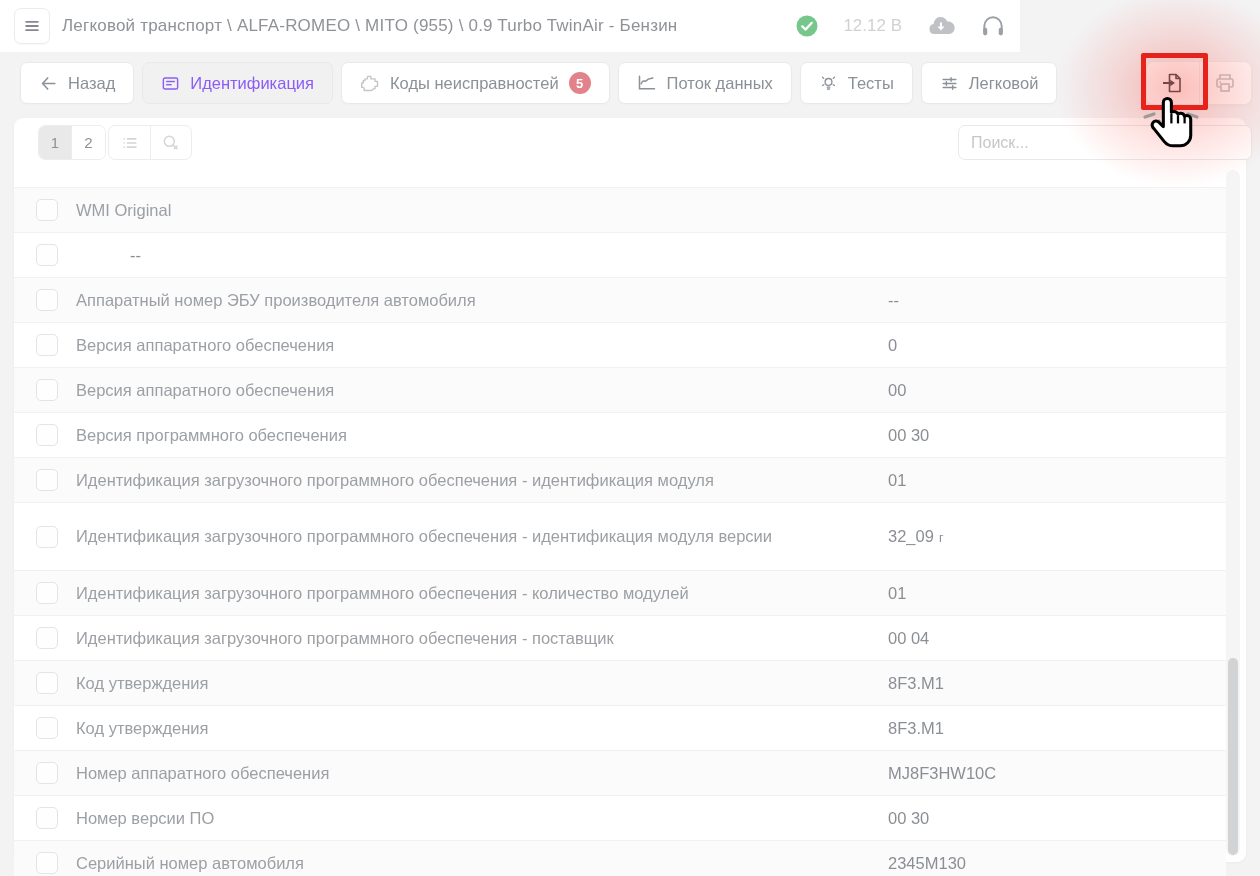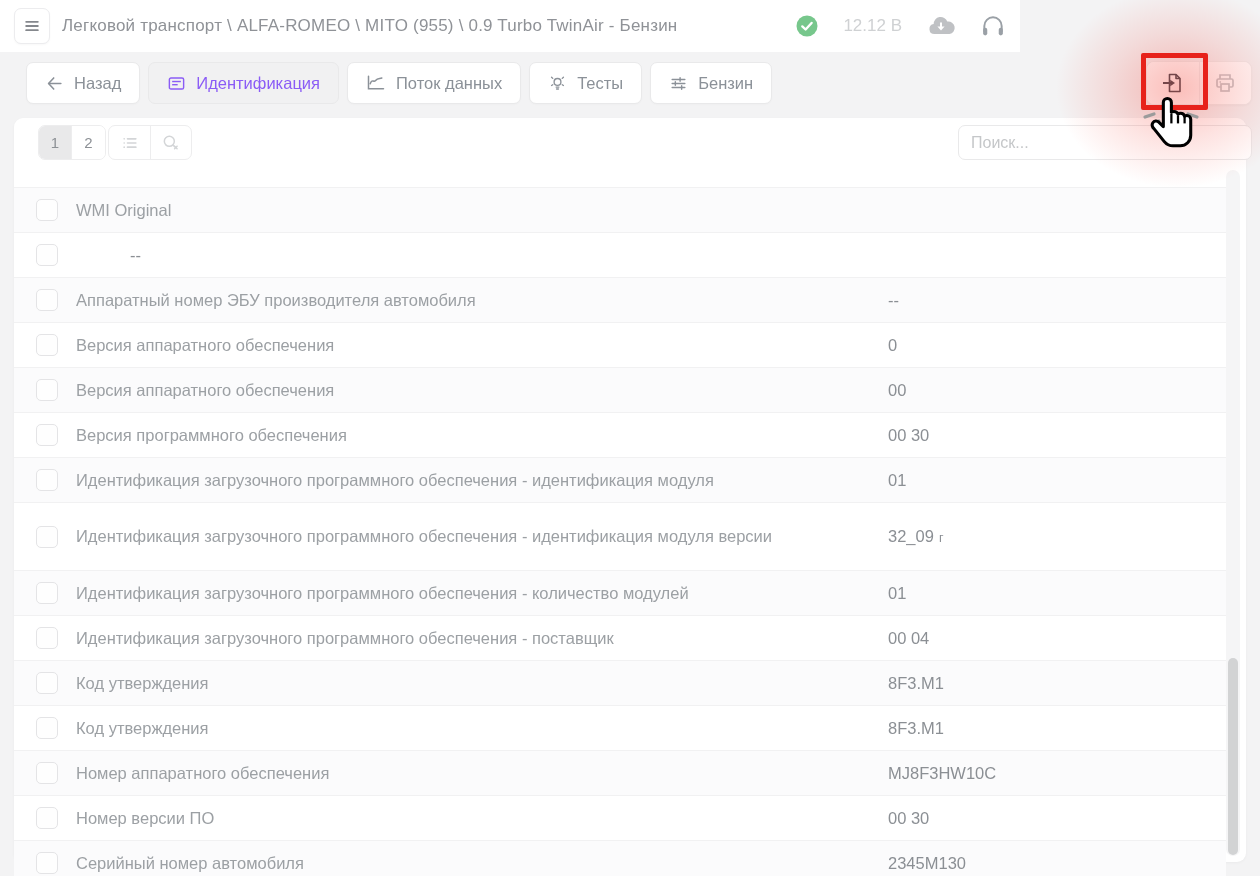--- a/index.html
+++ b/index.html
@@ -18,21 +18,21 @@
     display:flex; align-items:center; justify-content:center; color:#85888d;
     box-shadow:0 1px 2px rgba(0,0,0,.03);
   }
   .breadcrumb {
     position:absolute; left:62px; top:0; height:52px; display:flex; align-items:center;
     font-size:17px; color:#8f9297; letter-spacing:.2px;
   }
   .topbar-right { position:absolute; right:14px; top:0; height:52px; display:flex; align-items:center; gap:24px; }
   .voltage { font-size:17px; color:#cfd1d3; }
   
-  .toolbar { position:absolute; left:26px; top:62px; display:flex; gap:8px; }
+  .toolbar { position:absolute; left:20px; top:62px; display:flex; gap:8px; }
   .btn {
     height:42px; padding:0 18px; background:#fff; border:1px solid #e9e9ea; border-radius:7px;
     display:inline-flex; align-items:center; gap:10px; font-size:16.5px; color:#8b9198;
     box-shadow:0 1px 2px rgba(0,0,0,.02); white-space:nowrap;
   }
   .btn.disabled { background:#f1f1f2; color:#8b5cf6; border-color:#e9e9ea; box-shadow:none; }
   .badge {
     width:22px; height:22px; border-radius:50%; background:#e2838b; color:#fff;
     font-size:13px; font-weight:bold; display:flex; align-items:center; justify-content:center;
   }
@@ -143,20 +143,27 @@
   </div>
   <div class="btn disabled">
     <svg width="19" height="19" viewBox="0 0 24 24" fill="none" stroke="currentColor" stroke-width="1.8">
       <rect x="3" y="5" width="18" height="14" rx="2"></rect>
         <line x1="6.5" y1="9.5" x2="17.5" y2="9.5"></line>
         <line x1="6.5" y1="13.5" x2="13.5" y2="13.5"></line>
     </svg>
     <span>Идентификация</span>
   </div>
   <div class="btn">
+    <svg width="20" height="20" viewBox="0 0 24 24" fill="none" stroke="#c3c6c9" stroke-width="1.7" stroke-linejoin="round">
+      <path d="M9 4v3H6v2H4v3H2v5h2M9 4h4v3h5v3h3v6h-3v3h-2l-2 2H5v-3H4"></path>
+    </svg>
+    <span>Коды неисправностей</span>
+    <span class="badge">5</span>
+  </div>
+  <div class="btn">
     <svg width="20" height="20" viewBox="0 0 24 24" fill="none" stroke="currentColor" stroke-width="1.8" stroke-linecap="round">
       <path d="M3 4v15h18"></path>
       <path d="M5 13c2.5-7 4-1 6.5-4s4.5-2 7.5-3" fill="none"></path>
     </svg>
     <span>Поток данных</span>
   </div>
   <div class="btn">
     <svg width="19" height="19" viewBox="0 0 24 24" fill="none" stroke="currentColor" stroke-width="1.7" stroke-linecap="round">
       <circle cx="12" cy="10" r="4.3"></circle>
       <line x1="10.3" y1="16.5" x2="13.7" y2="16.5"></line>
@@ -170,21 +177,21 @@
   </div>
   <div class="btn">
     <svg width="19" height="19" viewBox="0 0 24 24" fill="none" stroke="currentColor" stroke-width="1.8" stroke-linecap="round">
       <line x1="4" y1="7" x2="20" y2="7"></line>
         <line x1="14" y1="4.8" x2="14" y2="9.2"></line>
       <line x1="4" y1="12" x2="20" y2="12"></line>
         <line x1="8" y1="9.8" x2="8" y2="14.2"></line>
       <line x1="4" y1="17" x2="20" y2="17"></line>
         <line x1="16" y1="14.8" x2="16" y2="19.2"></line>
     </svg>
-    <span>Бензин</span>
+    <span>Легковой</span>
   </div>
 </div>
 
 <div class="right-group">
   <div class="icon-btn">
     <svg width="24" height="24" viewBox="0 0 24 24">
       <path d="M8.5 3.5h6.5l4 4V20.5H8.5z" fill="#fff" stroke="#3d4852" stroke-width="1.6" stroke-linejoin="round"></path>
       <path d="M15 3.5v4h4" fill="none" stroke="#3d4852" stroke-width="1.6" stroke-linejoin="round"></path>
       <line x1="2" y1="12" x2="10" y2="12" stroke="#3d4852" stroke-width="1.8"></line>
       <polygon points="9.2,8.8 14,12 9.2,15.2" fill="#3d4852"></polygon>

